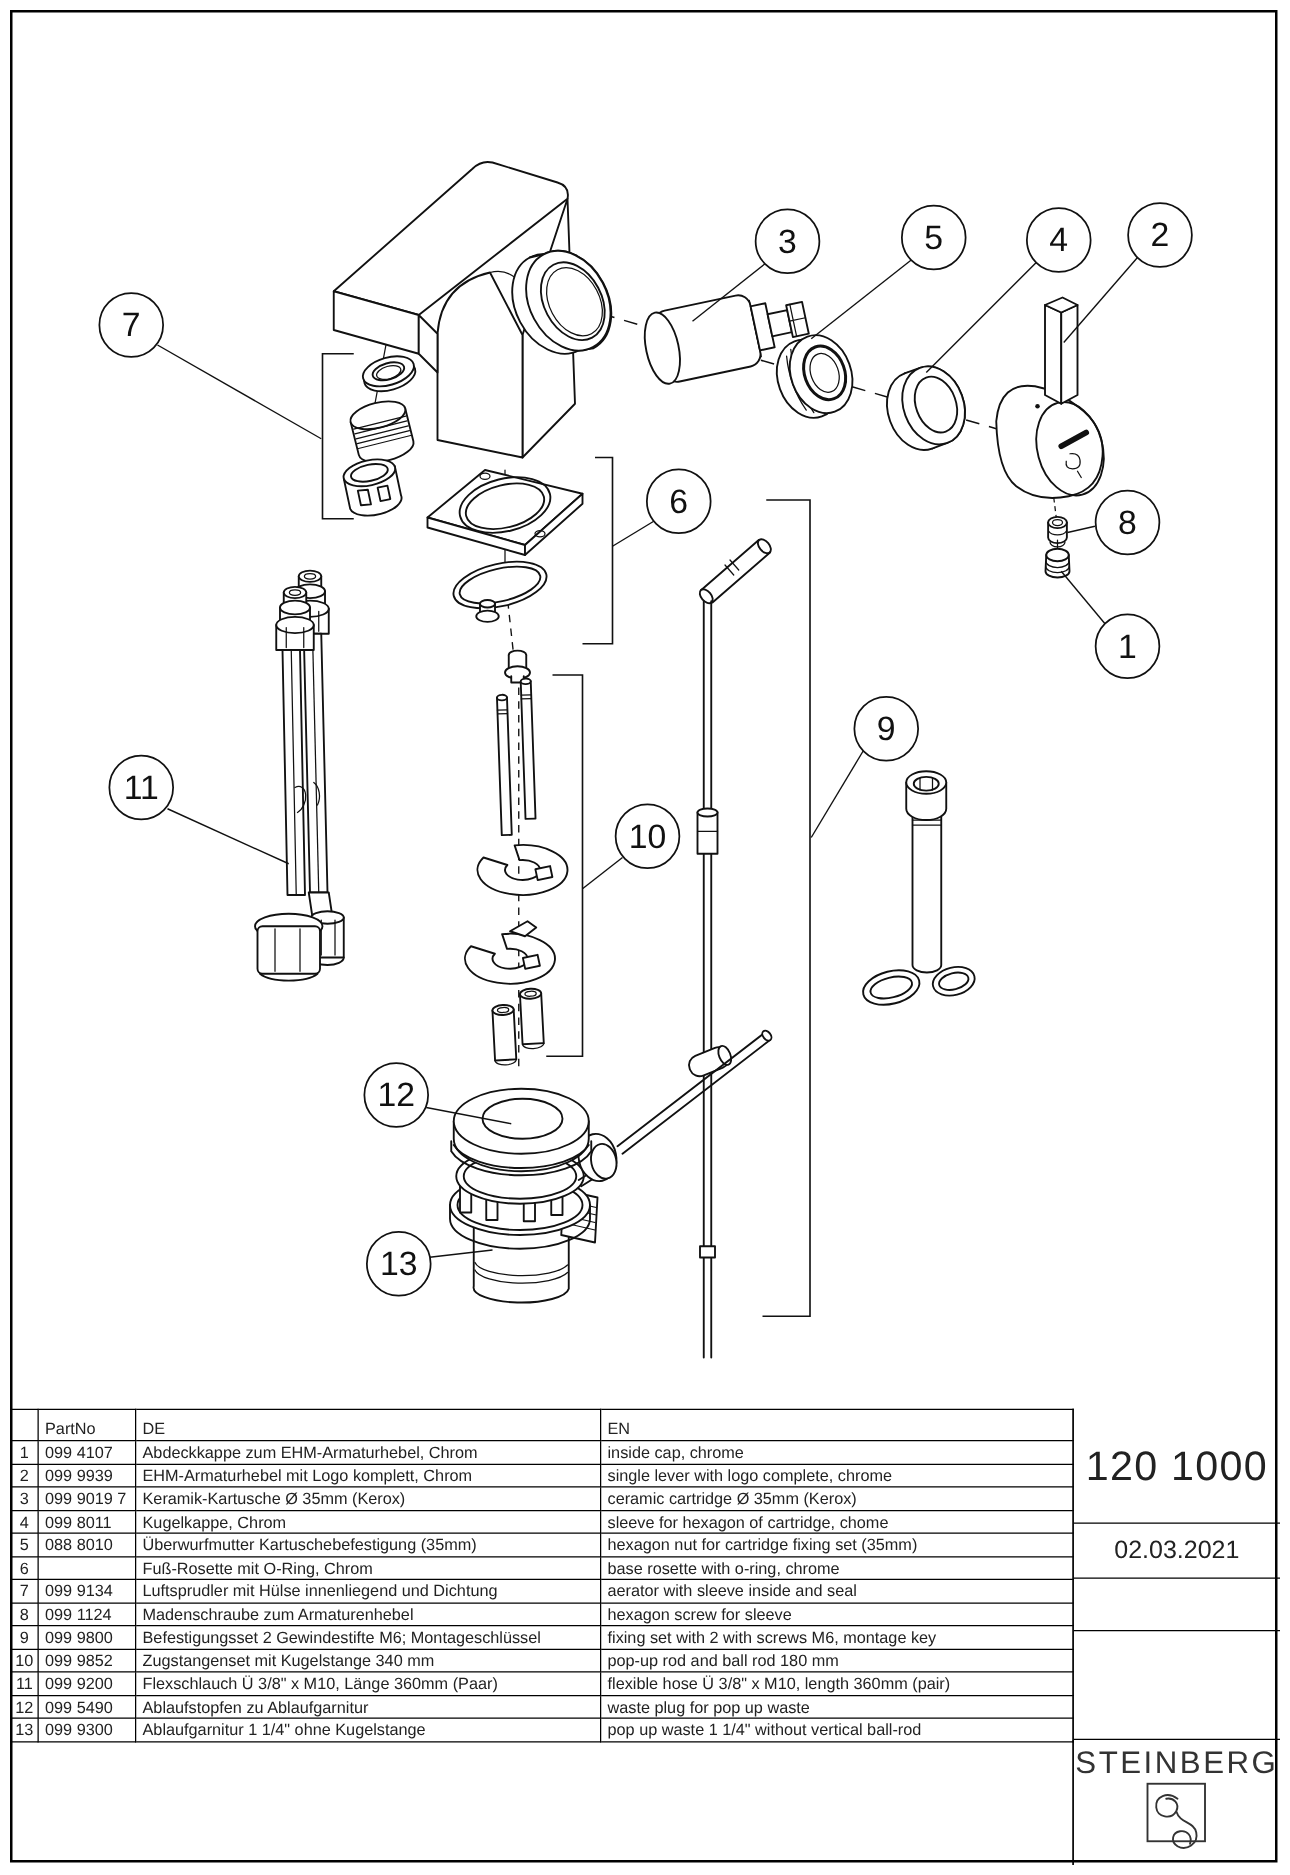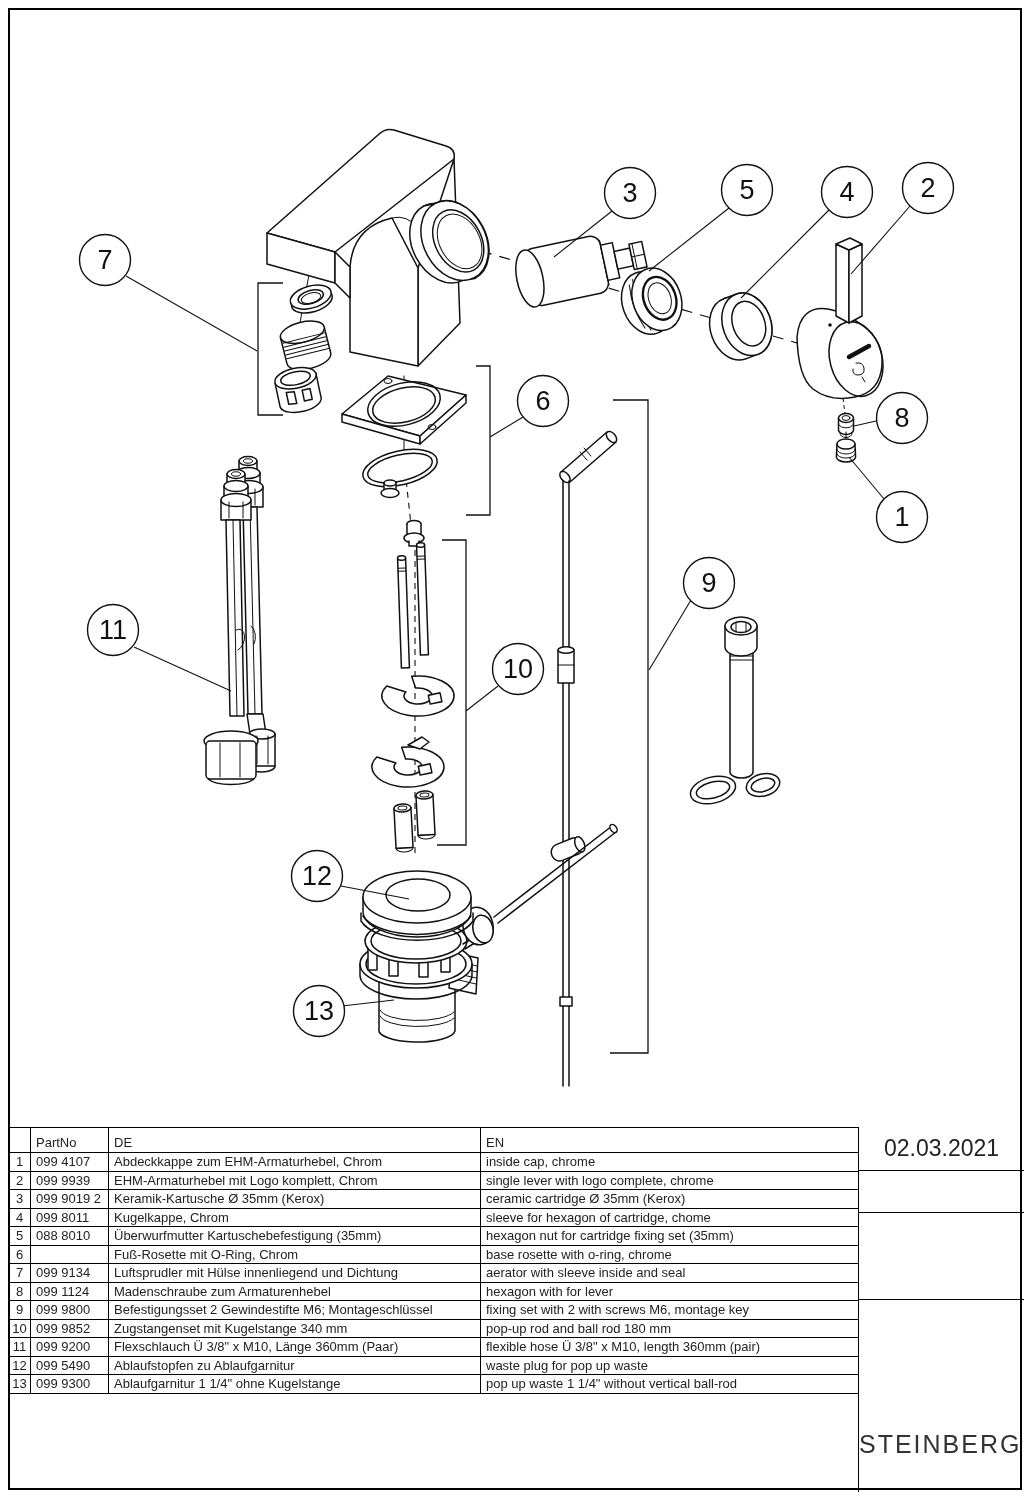--- a/index.html
+++ b/index.html
@@ -20,25 +20,25 @@
   }
   .parts-table thead th{height:25px;vertical-align:bottom;padding-bottom:2px;}
   .c-idx{width:22px;text-align:center !important;padding:0 !important;}
   .c-no{width:78px;}
   .c-de{width:372px;}
   .c-en{width:378px;}
   
   .titleblock{position:absolute;left:858px;top:1127px;width:166px;height:365px;border-left:1px solid #000;box-sizing:border-box;}
   .tb-cell{border-bottom:1px solid #000;box-sizing:border-box;display:flex;align-items:center;justify-content:center;}
   .tb-code{height:92px;font-size:33px;letter-spacing:1px;color:#222;}
-  .tb-date{height:44px;font-size:23px;color:#222;}
+  .tb-date{height:44px;font-size:20px;color:#222;}
   .tb-empty1{height:42px;}
   .tb-empty2{height:87px;}
   .brandblock{position:absolute;left:858px;top:1392px;width:166px;height:100px;border-left:1px solid #000;box-sizing:border-box;
-    display:flex;align-items:center;}
+    display:flex;flex-direction:column;align-items:center;}
   .brand-name{font-size:25px;letter-spacing:2px;color:#333;margin-top:4px;}
 </style>
 </head>
 <body>
 
 <div class="page">
   <div class="frame"></div>
 
   <svg class="diagram" viewBox="0 0 1032 1127" xmlns="http://www.w3.org/2000/svg">
     <style>
@@ -401,21 +401,21 @@
         <td class="c-en">inside cap, chrome</td>
       </tr>
         <tr>
         <td class="c-idx">2</td>
         <td class="c-no">099 9939</td>
         <td class="c-de">EHM-Armaturhebel mit Logo komplett, Chrom</td>
         <td class="c-en">single lever with logo complete, chrome</td>
       </tr>
         <tr>
         <td class="c-idx">3</td>
-        <td class="c-no">099 9019 2</td>
+        <td class="c-no">099 9019 7</td>
         <td class="c-de">Keramik-Kartusche Ø 35mm (Kerox)</td>
         <td class="c-en">ceramic cartridge Ø 35mm (Kerox)</td>
       </tr>
         <tr>
         <td class="c-idx">4</td>
         <td class="c-no">099 8011</td>
         <td class="c-de">Kugelkappe, Chrom</td>
         <td class="c-en">sleeve for hexagon of cartridge, chome</td>
       </tr>
         <tr>
@@ -433,21 +433,21 @@
         <tr>
         <td class="c-idx">7</td>
         <td class="c-no">099 9134</td>
         <td class="c-de">Luftsprudler mit Hülse innenliegend und Dichtung</td>
         <td class="c-en">aerator with sleeve inside and seal</td>
       </tr>
         <tr>
         <td class="c-idx">8</td>
         <td class="c-no">099 1124</td>
         <td class="c-de">Madenschraube zum Armaturenhebel</td>
-        <td class="c-en">hexagon with for lever</td>
+        <td class="c-en">hexagon screw for sleeve</td>
       </tr>
         <tr>
         <td class="c-idx">9</td>
         <td class="c-no">099 9800</td>
         <td class="c-de">Befestigungsset 2 Gewindestifte M6; Montageschlüssel</td>
         <td class="c-en">fixing set with 2 with screws M6, montage key</td>
       </tr>
         <tr>
         <td class="c-idx">10</td>
         <td class="c-no">099 9852</td>
@@ -469,20 +469,21 @@
         <tr>
         <td class="c-idx">13</td>
         <td class="c-no">099 9300</td>
         <td class="c-de">Ablaufgarnitur 1 1/4" ohne Kugelstange</td>
         <td class="c-en">pop up waste 1 1/4" without vertical ball-rod</td>
       </tr>
       </tbody>
   </table>
 
   <div class="titleblock">
+    <div class="tb-cell tb-code">120 1000</div>
     <div class="tb-cell tb-date">02.03.2021</div>
     <div class="tb-cell tb-empty1"></div>
     <div class="tb-cell tb-empty2"></div>
   </div>
 
   <div class="brandblock">
     <div class="brand-name">STEINBERG</div>
     <svg width="76" height="66" viewBox="0 0 76 66">
       <rect x="14" y="2" width="46" height="46" fill="none" stroke="#333" stroke-width="1.5"></rect>
       <path d="M38,14 C30,8 20,12 21,21 C22,29 33,31 37,24 C40,18 35,13 29,14

